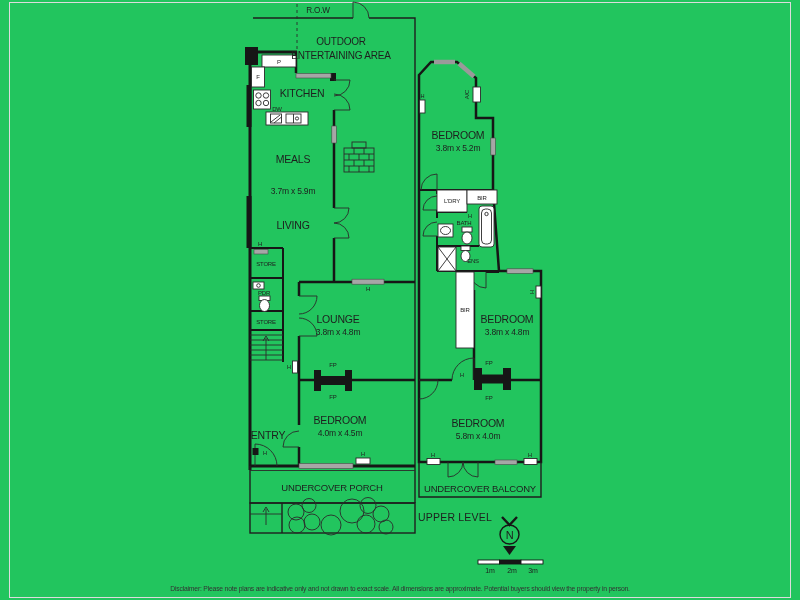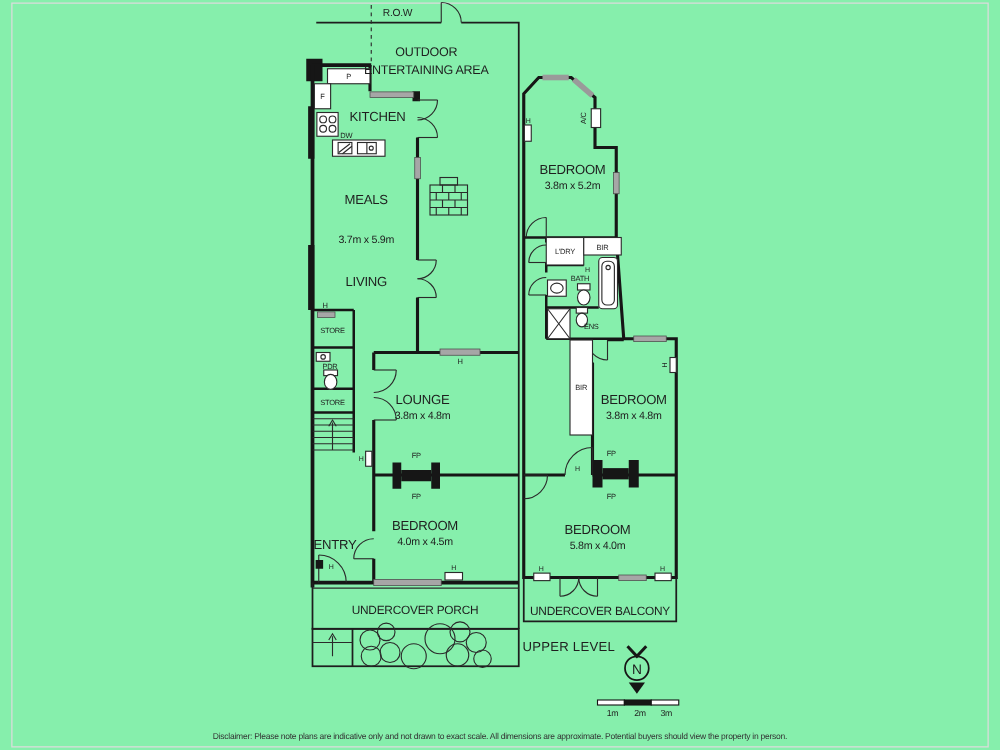--- a/index.html
+++ b/index.html
@@ -1,16 +1,16 @@
 <!DOCTYPE html>
 <html><head>
 <meta charset="utf-8">
 <style>
   html,body{margin:0;padding:0;background:#fff;}
-  .page{width:800px;height:600px;position:relative;background:#86efac;overflow:hidden;}
+  .page{width:800px;height:600px;position:relative;background:#22c55e;overflow:hidden;}
   svg{display:block;}
   text{font-family:"Liberation Sans", sans-serif;fill:#1e1e1e;letter-spacing:-0.2px;}
   .room{font-size:10.5px;}
   .dims{font-size:8.5px;}
   .tiny{font-size:6px;}
   .tiny2{font-size:5.6px;}
   .area{font-size:10px;}
   .row{font-size:8.2px;}
   .level{font-size:10.5px;letter-spacing:0.2px;}
   .porch{font-size:9.5px;}

